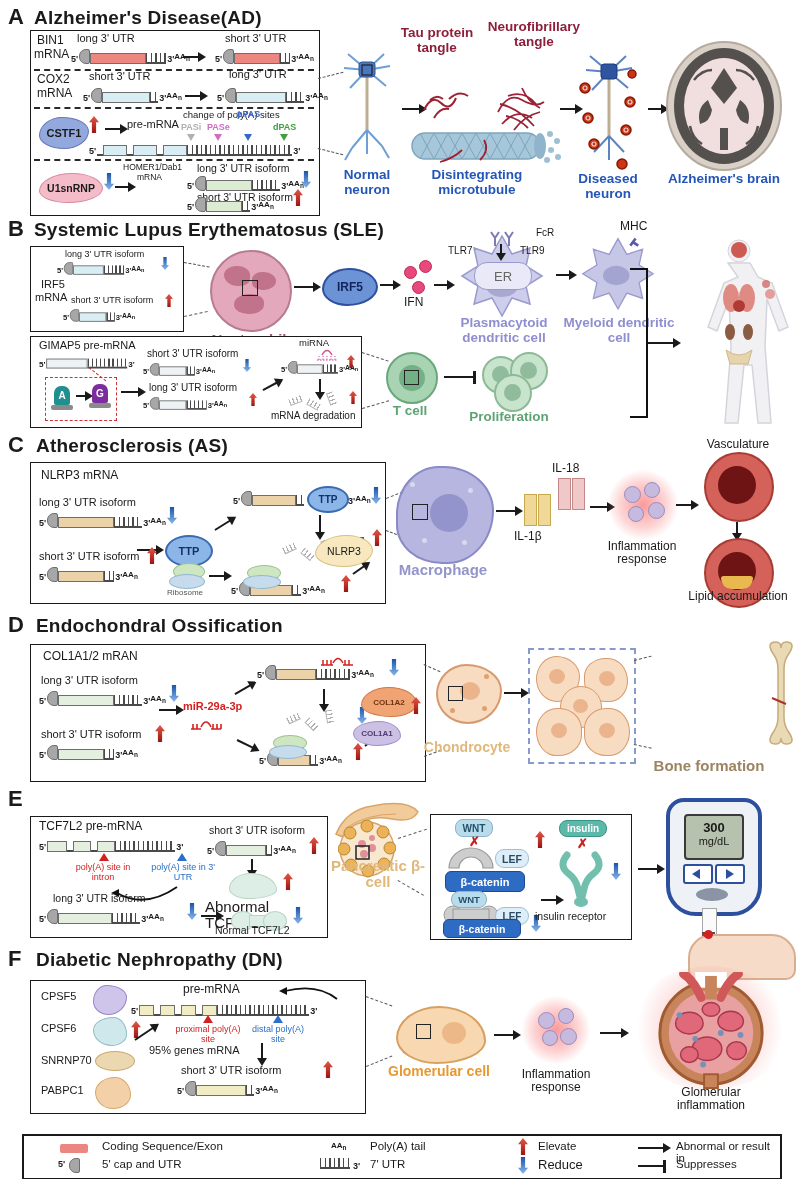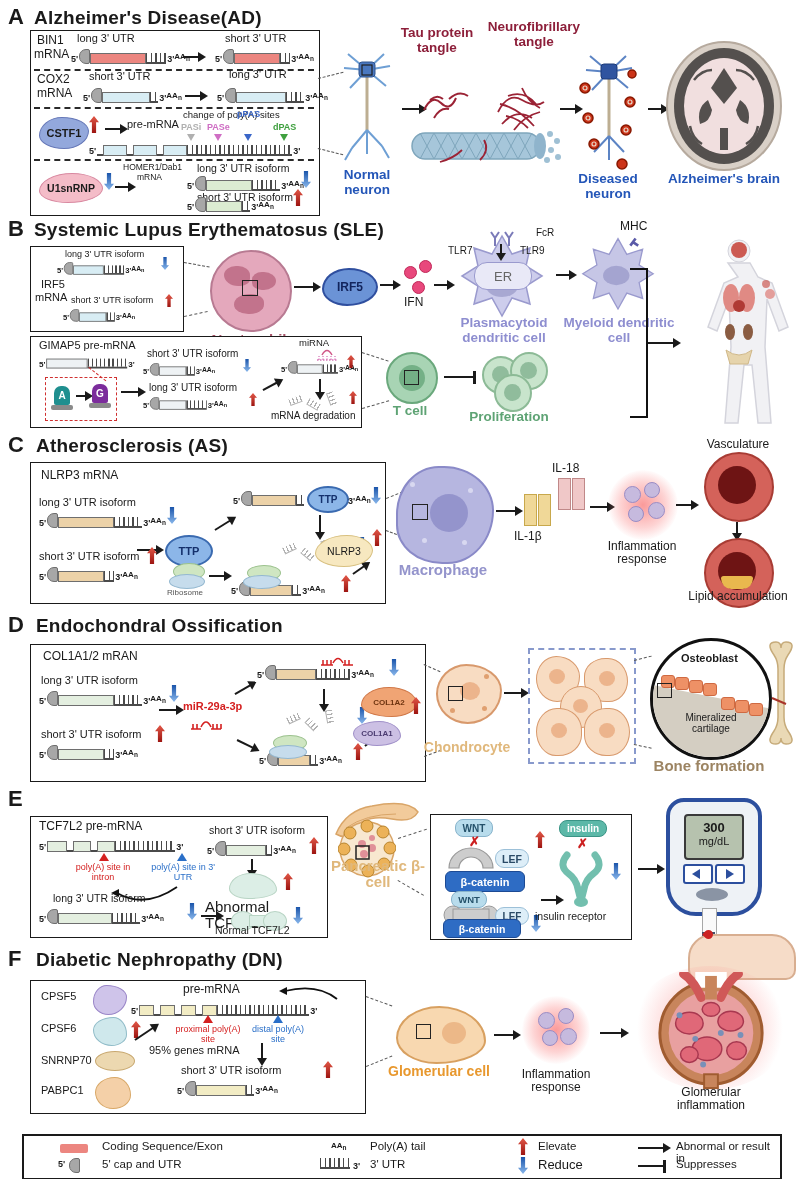--- a/index.html
+++ b/index.html
@@ -171,20 +171,21 @@
   <rect x="2" y="7" width="128" height="26" rx="13" fill="#a6c6da" stroke="#7fa6bc" stroke-width="1.5"></rect>
   <path d="M10 7 l14 26 M24 7 l14 26 M38 7 l14 26 M52 7 l14 26 M66 7 l14 26 M80 7 l14 26 M94 7 l14 26 M108 7 l14 26 M24 7 l-14 26 M38 7 l-14 26 M52 7 l-14 26 M66 7 l-14 26 M80 7 l-14 26 M94 7 l-14 26 M108 7 l-14 26 M122 7 l-14 26" stroke="#7fa6bc" stroke-width="1"></path>
   <ellipse cx="130" cy="20" rx="6" ry="13" fill="#8fb4cc"></ellipse>
   <circle cx="140" cy="8" r="3" fill="#9fc0d4"></circle>
       <circle cx="147" cy="15" r="3" fill="#9fc0d4"></circle>
       <circle cx="141" cy="24" r="3" fill="#9fc0d4"></circle>
       <circle cx="148" cy="31" r="3" fill="#9fc0d4"></circle>
       <circle cx="137" cy="34" r="3" fill="#9fc0d4"></circle>
   <path d="M30 36 q14 -4 22 -12 M70 34 q10 -10 4 -20" stroke="#9b2335" stroke-width="1.8" fill="none"></path>
 </svg>
+<div class="lb b c" style="left:408px;top:168px;width:138px;font-size:13.5px;color:#2456b8">Disintegrating microtubule</div>
 <div class="ar" style="left:560px;top:108px;width:16px"></div>
 <svg class="abs" style="left:578px;top:52px" width="62" height="122" viewBox="0 0 62 122">
   <path d="M31 26 L31 84" stroke="#bdae92" stroke-width="3" fill="none"></path>
   <path d="M31 20 L12 4 M31 20 L8 18 M31 20 L14 38 M31 20 L48 4 M31 20 L54 16 M31 20 L50 36" stroke="#5c84c4" stroke-width="2" fill="none"></path>
   <rect x="23" y="12" width="16" height="15" rx="3" fill="#2f54a0" stroke="#1c3a78"></rect>
   <path d="M31 84 L16 100 M31 84 L31 108 M31 84 L46 100" stroke="#5c84c4" stroke-width="2" fill="none"></path>
   <g fill="#cc3318" stroke="#881800" stroke-width="1.5">
     <circle cx="7" cy="36" r="5"></circle>
         <circle cx="52" cy="50" r="5"></circle>
         <circle cx="10" cy="66" r="5"></circle>
@@ -556,33 +557,20 @@
       </div>
   <div class="abs" style="left:6px;top:58px;width:44px;height:46px;background:#f8dcc2;border:1.5px solid #d8996c;border-radius:48% 52% 54% 46%/52% 48% 46% 54%">
         <div class="abs" style="left:14px;top:14px;width:16px;height:15px;border-radius:50%;background:#ecb48c"></div>
       </div>
   <div class="abs" style="left:54px;top:58px;width:44px;height:46px;background:#f8dcc2;border:1.5px solid #d8996c;border-radius:52% 48% 48% 52%/46% 54% 54% 46%">
         <div class="abs" style="left:14px;top:14px;width:16px;height:15px;border-radius:50%;background:#ecb48c"></div>
       </div>
 </div>
 <div class="dl" style="left:634px;top:660px;width:18px;transform:rotate(-14deg)"></div>
 <div class="dl" style="left:634px;top:744px;width:18px;transform:rotate(12deg)"></div>
-<div class="abs" style="left:650px;top:638px;width:116px;height:116px;border-radius:50%;border:3px solid #111;background:#fff;overflow:hidden">
-  <div class="abs" style="left:0;top:0;width:116px;height:116px;background:#d4cec2;clip-path:polygon(0 38%,100% 58%,100% 100%,0 100%)"></div>
-  <div class="abs" style="left:8px;top:34px;width:12px;height:11px;background:#ee9166;border:1px solid #cf6a42;border-radius:3px"></div>
-  <div class="abs" style="left:22px;top:36px;width:12px;height:11px;background:#ee9166;border:1px solid #cf6a42;border-radius:3px"></div>
-  <div class="abs" style="left:36px;top:39px;width:12px;height:11px;background:#ee9166;border:1px solid #cf6a42;border-radius:3px"></div>
-  <div class="abs" style="left:50px;top:42px;width:12px;height:11px;background:#ee9166;border:1px solid #cf6a42;border-radius:3px"></div>
-  <div class="abs" style="left:68px;top:56px;width:12px;height:11px;background:#ee9166;border:1px solid #cf6a42;border-radius:3px"></div>
-  <div class="abs" style="left:82px;top:59px;width:12px;height:11px;background:#ee9166;border:1px solid #cf6a42;border-radius:3px"></div>
-  <div class="abs" style="left:96px;top:62px;width:12px;height:11px;background:#ee9166;border:1px solid #cf6a42;border-radius:3px"></div>
-  <div class="zb" style="left:4px;top:42px;width:13px;height:13px"></div>
-  <div class="lb b" style="left:28px;top:12px;font-size:11px">Osteoblast</div>
-  <div class="lb c" style="left:18px;top:72px;width:80px;font-size:10px">Mineralized cartilage</div>
-</div>
 <div class="lb b c" style="left:646px;top:758px;width:126px;font-size:15px;color:#9c8462">Bone formation</div>
 <svg class="abs" style="left:762px;top:640px" width="34" height="106" viewBox="0 0 34 106">
   <path d="M12 15 q-9 -13 2 -13 q5 0 5 6 q0 -6 5 -6 q11 0 2 13 q-4 6 -4 14 l0 48 q0 8 4 14 q9 13 -2 13 q-5 0 -5 -6 q0 6 -5 6 q-11 0 -2 -13 q4 -6 4 -14 l0 -48 q0 -8 -4 -14 z" fill="#ead9b5" stroke="#c6ab7a" stroke-width="1.5"></path>
   <path d="M10 58 l14 6" stroke="#a8342a" stroke-width="2"></path>
 </svg>
 
 <div class="ltr" style="left:8px;top:786px">E</div>
 
 <div class="box" style="left:30px;top:816px;width:296px;height:120px">
   <div class="lb" style="left:8px;top:3px;font-size:12px">TCF7L2 pre-mRNA</div>
@@ -802,21 +790,21 @@
 <div class="box" style="left:22px;top:1134px;width:756px;height:42px;border-width:2px">
   <div class="abs" style="left:36px;top:8px;width:28px;height:9px;background:#ec8680;border-radius:2px"></div>
   <div class="lb" style="left:78px;top:4px;font-size:11.5px">Coding Sequence/Exon</div>
   <div class="lb five" style="left:34px;top:24px;font-size:9px">5'</div>
   <div class="cap abs" style="left:45px;top:22px"></div>
   <div class="lb" style="left:78px;top:22px;font-size:11.5px">5' cap and UTR</div>
   <div class="lb tail" style="left:306px;top:6px;font-size:10px"><span class="aa">AA</span><span class="nn">n</span></div>
   <div class="lb" style="left:346px;top:4px;font-size:11.5px">Poly(A) tail</div>
   <div class="comb abs" style="left:296px;top:22px;width:30px"></div>
   <div class="lb three" style="left:328px;top:26px">3'</div>
-  <div class="lb" style="left:346px;top:22px;font-size:11.5px">3' UTR</div>
+  <div class="lb" style="left:346px;top:22px;font-size:11.5px">7' UTR</div>
   <div class="up" style="left:494px;top:2px"></div>
   <div class="lb" style="left:514px;top:4px;font-size:11.5px">Elevate</div>
   <div class="dn" style="left:494px;top:21px"></div>
   <div class="lb" style="left:514px;top:22px;font-size:13px">Reduce</div>
   <div class="ar" style="left:614px;top:11px;width:26px"></div>
   <div class="lb" style="left:652px;top:4px;font-size:11.5px">Abnormal or result in</div>
   <div class="arT" style="left:614px;top:29px;width:28px"></div>
   <div class="lb" style="left:652px;top:22px;font-size:11.5px">Suppresses</div>
 </div>
 

